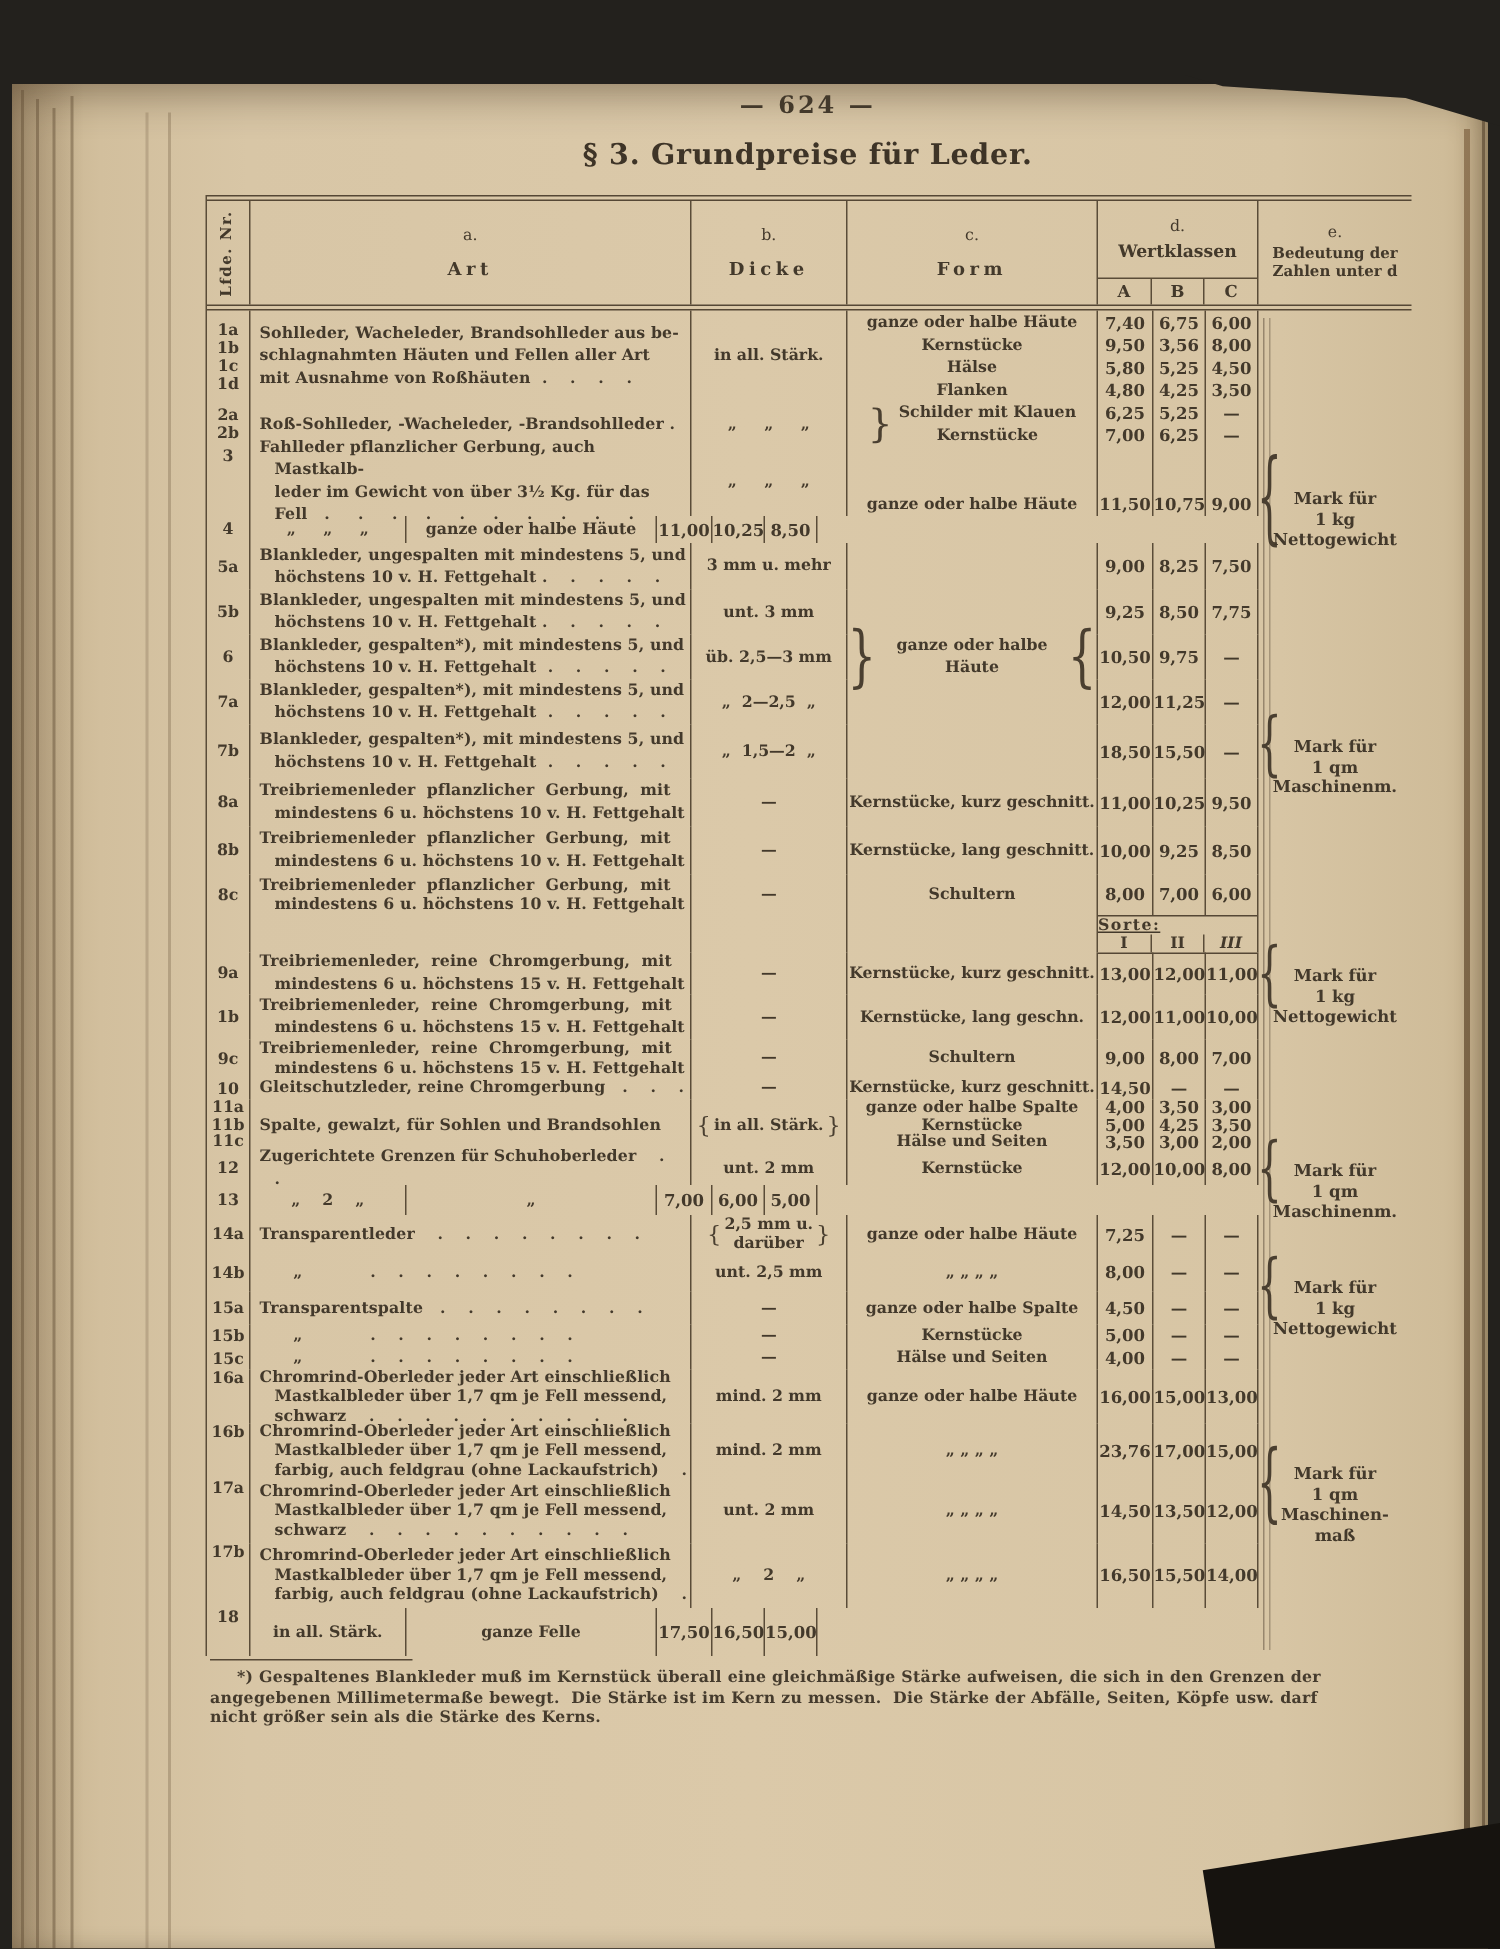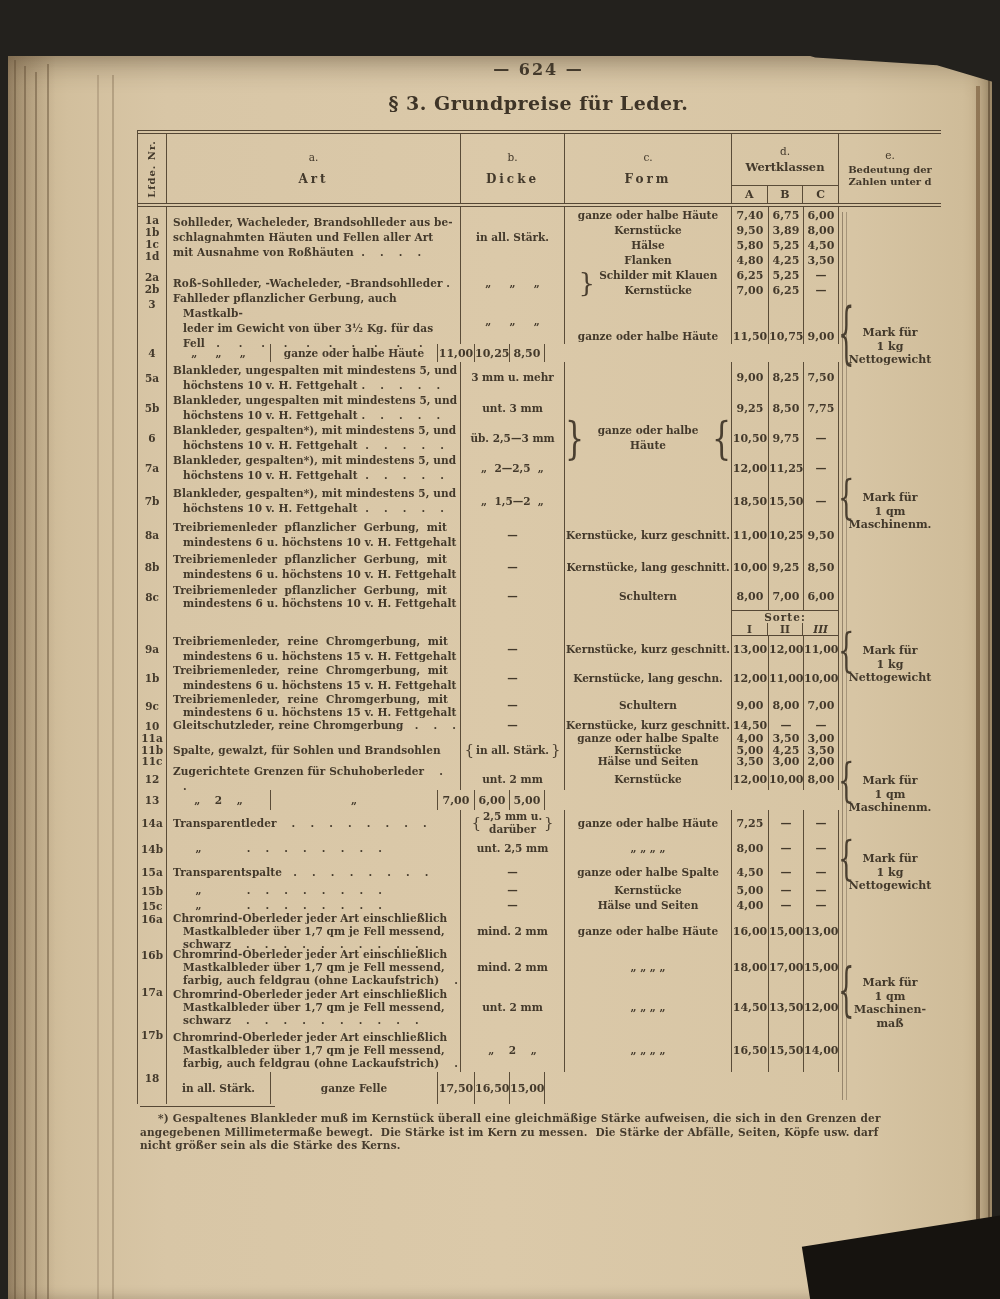--- a/index.html
+++ b/index.html
@@ -42,21 +42,21 @@
   .hd{padding:0;}
   .hd .top{flex:1;display:flex;flex-direction:column;align-items:center;justify-content:center;width:100%;}
   .hd .hl{letter-spacing:0;margin-top:2px;font-size:11.5px;}
   .dsub{display:flex;width:100%;border-top:1px solid #5a4c38;}
   .dsub span{flex:1;text-align:center;font-size:11px;font-weight:700;line-height:17px;border-right:1px solid #5a4c38;}
   .dsub span:last-child{border-right:none;}
   .he .hk{margin-bottom:2px;}
   .he div.l{font-size:10px;font-weight:700;line-height:12.5px;text-align:center;}
   
   .csorte{width:107px;padding:0;justify-content:flex-start;}
-  .s-top{border-top:1.5px solid #554735;font-size:10.5px;font-weight:700;text-align:center;line-height:12px;letter-spacing:1px;}
+  .s-top{border-top:1.5px solid #554735;font-size:10.5px;font-weight:700;text-align:left;line-height:12px;letter-spacing:1px;text-decoration:underline;}
   .s-cols{display:flex;border-bottom:1.5px solid #554735;}
   .s-cols span{flex:1;text-align:center;font-size:10.5px;font-weight:700;line-height:12px;border-right:1px solid #5a4c38;}
   .s-cols span:last-child{border-right:none;font-style:italic;}
   
   .br{font-weight:400;color:#4a3f30;font-family:"DejaVu Serif",serif;}
   .br.s{font-size:15px;} .br.m{font-size:26px;} .br.xl{font-size:30px;transform:scaleY(1.5);}
   .fbr{flex-direction:row!important;align-items:center;justify-content:center;gap:4px;}
   .dbr{flex-direction:row!important;align-items:center;justify-content:center;gap:2px;}
   
   .elabel{position:absolute;left:702px;width:100px;text-align:center;font-size:11px;font-weight:700;line-height:13.5px;color:#43392b;white-space:pre-line;margin-top:16px;}
@@ -132,21 +132,21 @@
       <div class="c cdic">in all. Stärk.</div>
       <div class="c cfor">ganze oder halbe Häute
 Kernstücke
 Hälse
 Flanken</div>
       <div class="c cva val">7,40
 9,50
 5,80
 4,80</div>
       <div class="c cvb val">6,75
-3,89
+3,56
 5,25
 4,25</div>
       <div class="c cvc val">6,00
 8,00
 4,50
 3,50</div>
       <div class="c cei"></div>
     </div>
     <div class="tr" style="height:30px">
       <div class="c cnr">2a
@@ -433,21 +433,21 @@
       <div class="c cvc val">13,00</div>
       <div class="c cei"></div>
     </div>
     <div class="tr" style="height:37px">
       <div class="c cnr" style="justify-content:flex-start">16b</div>
       <div class="c cart lh13">Chromrind-Oberleder jeder Art einschließlich
 Mastkalbleder über 1,7 qm je Fell messend,
 farbig, auch feldgrau (ohne Lackaufstrich)    .</div>
       <div class="c cdic">mind. 2 mm</div>
       <div class="c cfor">„      „      „      „</div>
-      <div class="c cva val">18,00</div>
+      <div class="c cva val">23,76</div>
       <div class="c cvb val">17,00</div>
       <div class="c cvc val">15,00</div>
       <div class="c cei"></div>
     </div>
     <div class="tr" style="height:43px">
       <div class="c cnr" style="justify-content:flex-start">17a</div>
       <div class="c cart lh13">Chromrind-Oberleder jeder Art einschließlich
 Mastkalbleder über 1,7 qm je Fell messend,
 schwarz    .    .    .    .    .    .    .    .    .    .</div>
       <div class="c cdic">unt. 2 mm</div>

